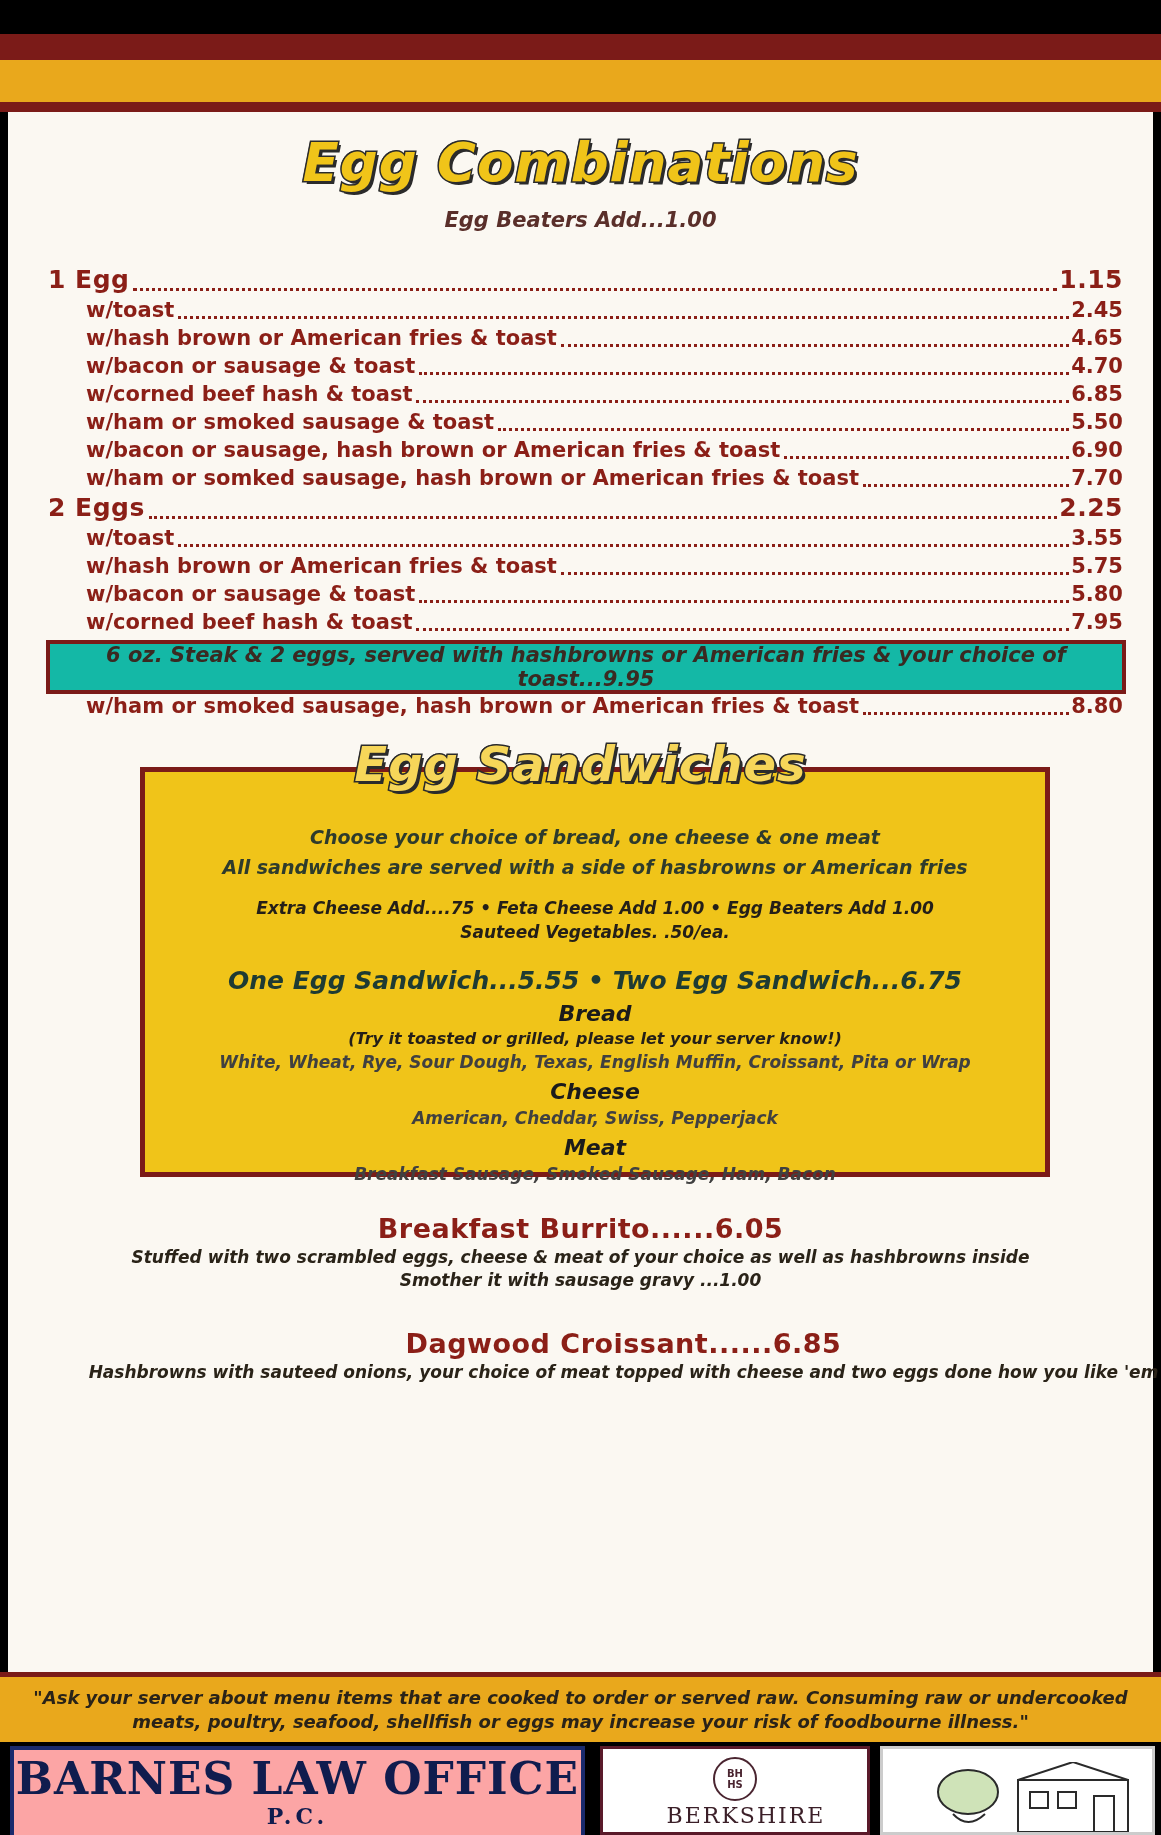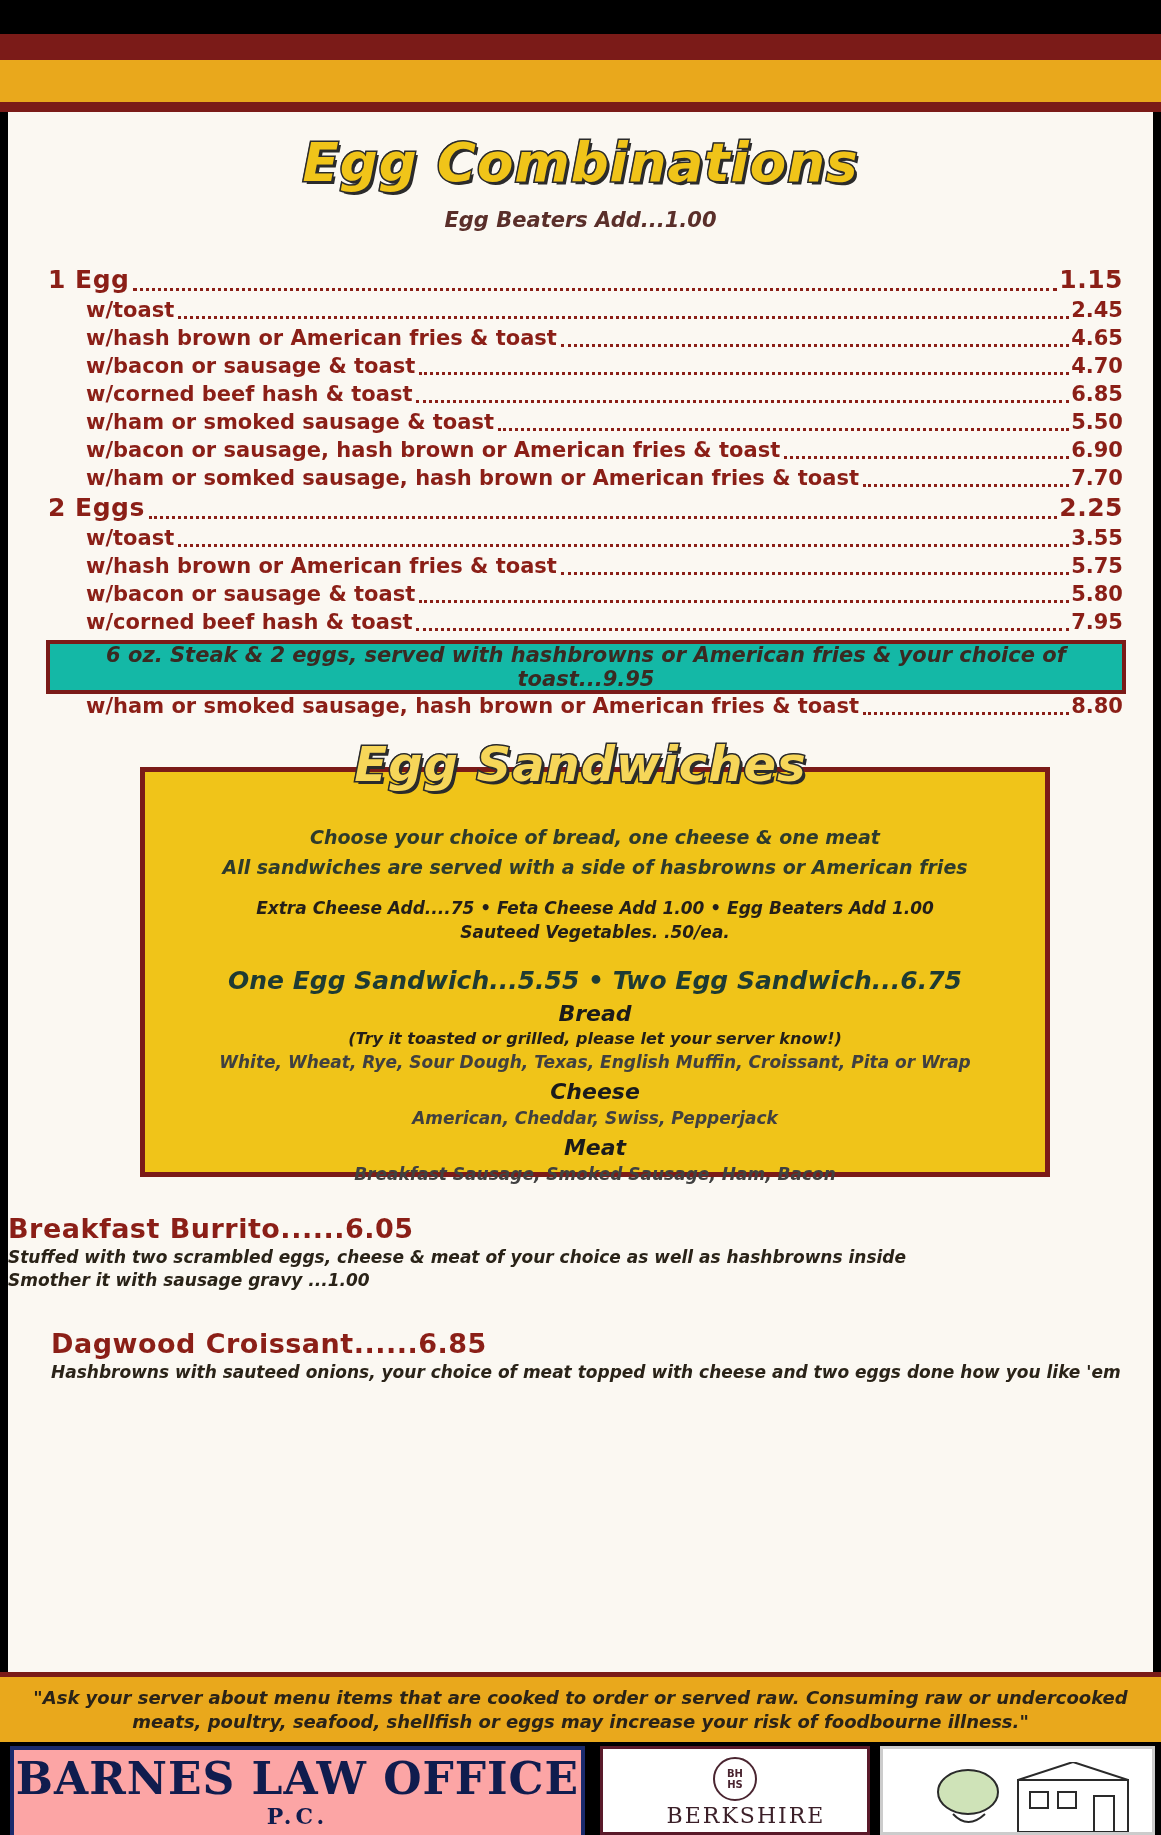--- a/index.html
+++ b/index.html
@@ -221,21 +221,21 @@
     font-weight: bold; font-style: italic;
     font-size: 17px; line-height: 24px;
     color: #404040;
   }
 
   
   .item-block {
     position: absolute;
     left: 0;
     width: 1145px;
-    text-align: left;
+    text-align: center;
   }
   .item-title {
     font-family: "DejaVu Sans", sans-serif;
     font-weight: bold;
     font-size: 27px;
     line-height: 34px;
     color: #8b1f17;
     letter-spacing: 0.5px;
   }
   .item-desc {

